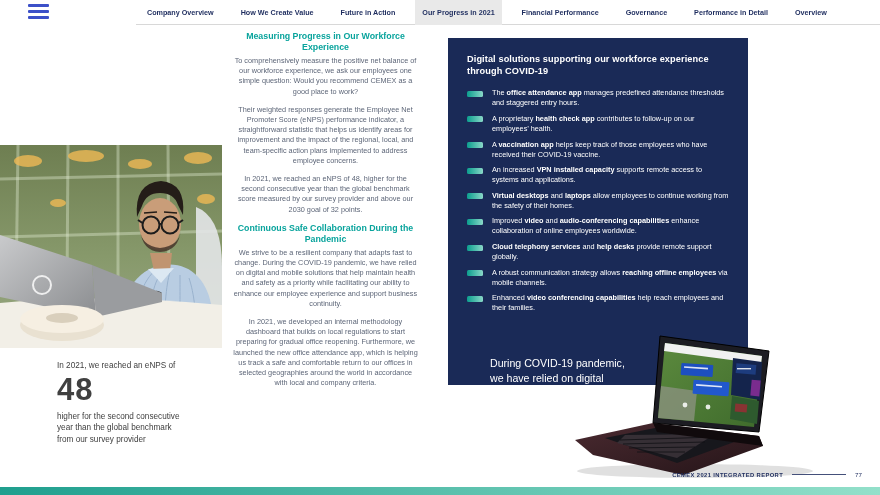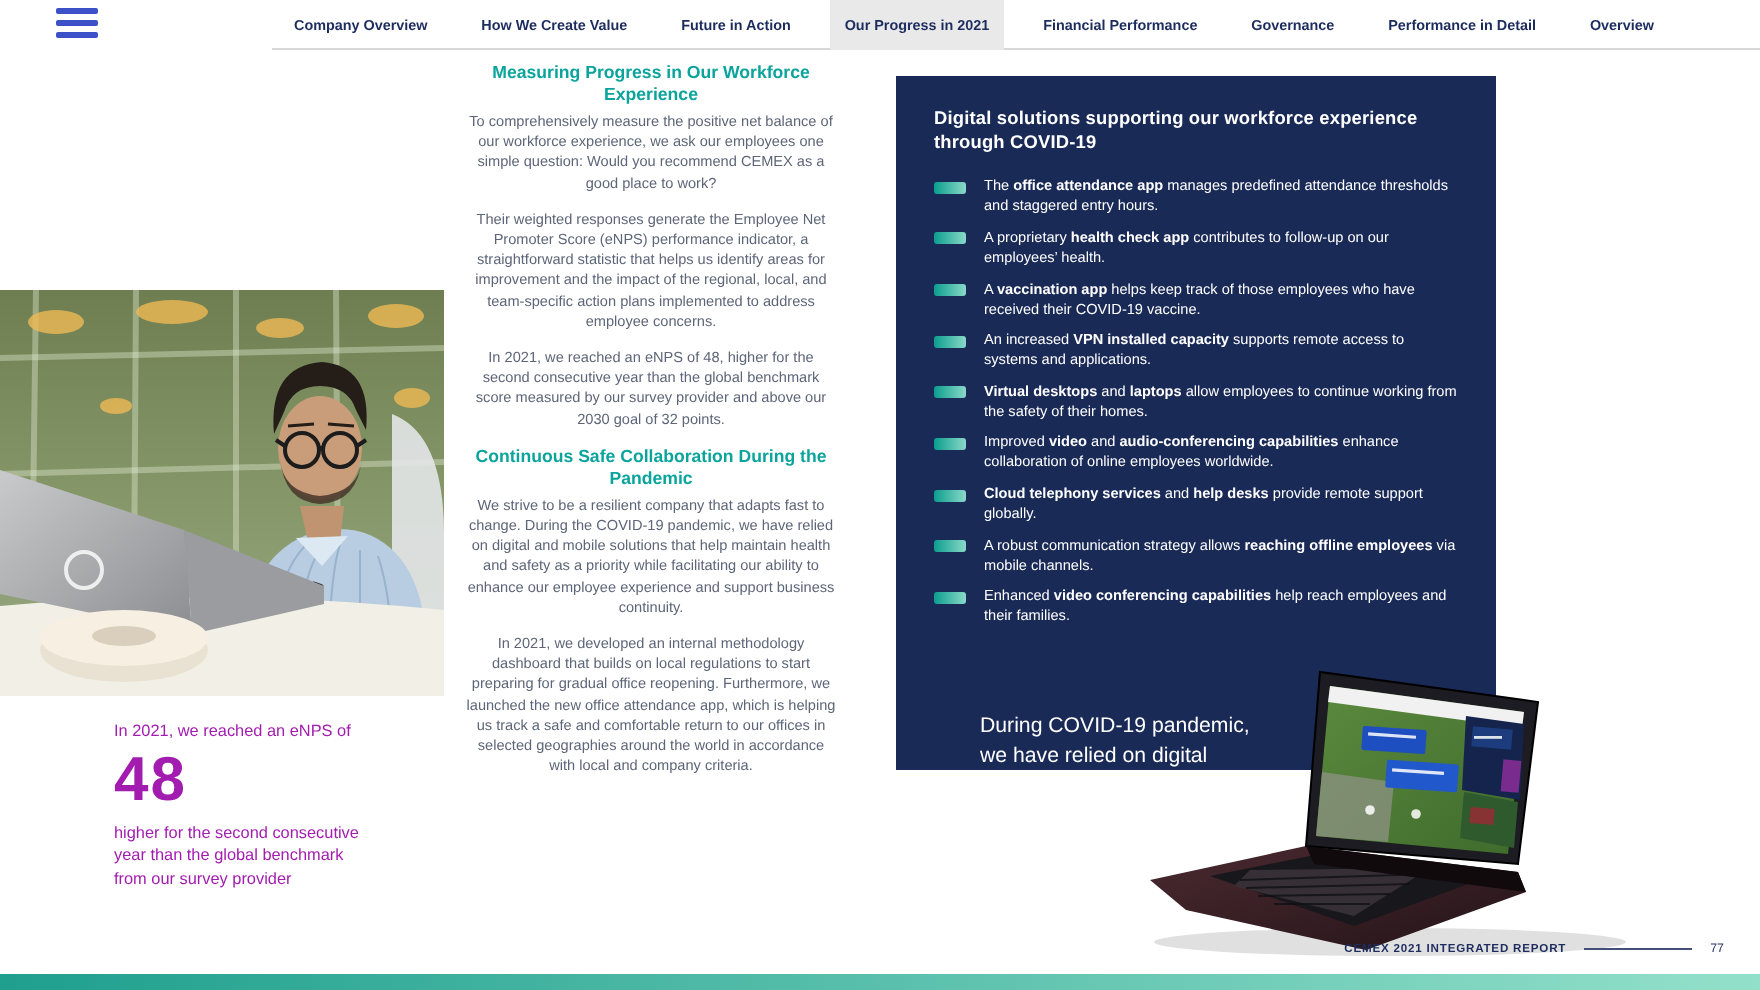--- a/index.html
+++ b/index.html
@@ -28,21 +28,21 @@
   .panel h3{font-size:9.2px;line-height:1.32;margin:0 0 11px 0;font-weight:bold;letter-spacing:0.1px;}
   .panel ul{list-style:none;margin:0;padding:0;}
   .panel li{display:flex;margin-bottom:5.5px;}
   .marker{flex:0 0 16px;height:6px;border-radius:1.5px;background:linear-gradient(90deg,#0b9e8e,#8ad8c8);
           margin:2.5px 9px 0 0;}
   .panel li .bt{font-size:7.3px;line-height:1.38;}
   .quote{position:absolute;left:42px;top:318px;font-size:10.6px;line-height:1.42;white-space:pre-line;margin:0;}
 
   
   .photo{position:absolute;left:0;top:145px;width:222px;height:203px;margin:0;z-index:2;}
-  .stat{position:absolute;left:57px;top:361px;width:178px;color:#a21caf;z-index:2;}
+  .stat{position:absolute;left:57px;top:361px;width:178px;color:#404040;z-index:2;}
   .stat .intro{font-size:8.2px;margin:0;}
   .stat .big{font-size:31px;font-weight:bold;letter-spacing:1px;line-height:1;margin:4px 0 6px 0;}
   .stat .cap{font-size:8.2px;line-height:1.4;white-space:pre-line;margin:0;}
 
   
   .laptop{position:absolute;left:565px;top:328px;width:315px;height:152px;margin:0;z-index:3;pointer-events:none;}
 
   
   .pfooter{position:absolute;top:471px;left:0;right:18px;display:flex;justify-content:flex-end;
            align-items:center;gap:9px;color:#1d2c5e;z-index:4;}

